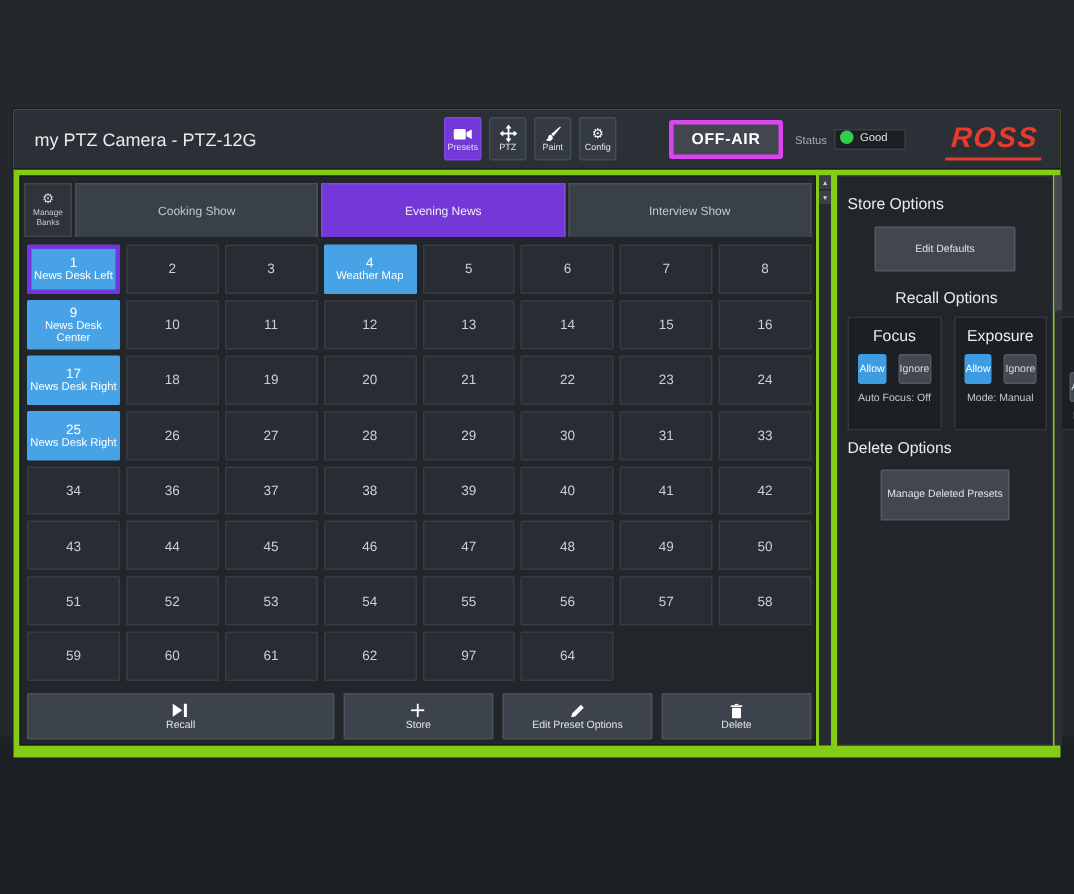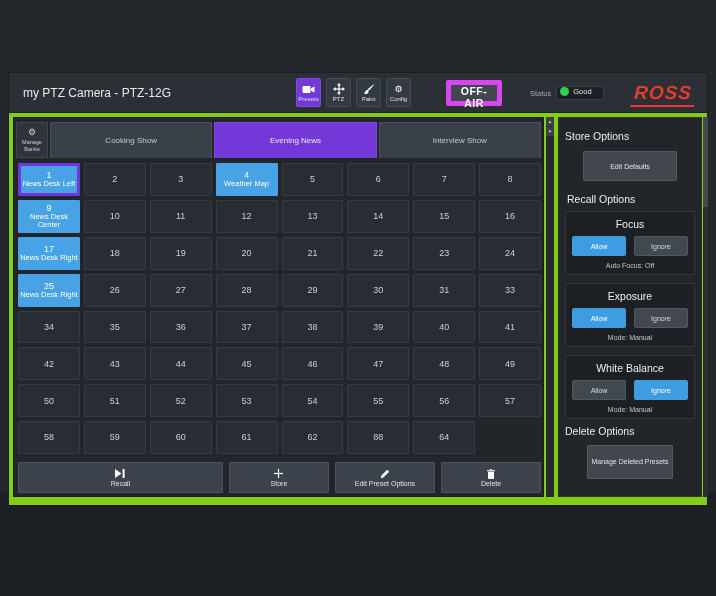--- a/index.html
+++ b/index.html
@@ -10,21 +10,21 @@
   .window { position:absolute; left:8px; top:72px; width:700px; height:434px; background:#84cc16; border:1px solid #1b1e22; }
 
   
   .header-bar { position:absolute; left:0; top:0; width:698px; height:40px; background:#2b3036; border-bottom:1px solid #1b1e22; }
   .app-title { position:absolute; left:14px; top:13px; font-size:12px; color:#e8eaed; }
   .hnav { position:absolute; left:287px; top:5px; display:flex; gap:5px; }
   .navbtn { width:25px; height:29px; background:#343a41; border:1px solid #454b53; border-radius:2px; display:flex; flex-direction:column; align-items:center; justify-content:center; cursor:pointer; }
   .navbtn.active { background:#7438d8; border-color:#7f48de; }
   .navicon { height:12px; display:flex; align-items:center; justify-content:center; color:#fff; font-size:9px; line-height:12px; }
   .navlbl { font-size:6px; color:#e0e3e6; margin-top:1px; white-space:nowrap; }
-  .offair { position:absolute; left:437px; top:7px; width:56px; height:26px; background:#42474f; border:5px solid #d946ef; border-radius:2px; color:#fff; font-weight:bold; font-size:10.5px; letter-spacing:.5px; cursor:pointer; }
+  .offair { position:absolute; left:437px; top:7px; width:76px; height:26px; background:#42474f; border:3px solid #d946ef; border-radius:2px; color:#fff; font-weight:bold; font-size:10.5px; letter-spacing:.5px; cursor:pointer; }
   .status-group { position:absolute; left:521px; top:13px; display:flex; align-items:center; }
   .status-lbl { font-size:7.5px; color:#a6abb2; margin-right:5px; }
   .status-field { display:flex; align-items:flex-start; background:#1c1f23; border:1px solid #3a3f46; height:14px; width:48px; padding:0 3px; }
   .status-dot { width:9px; height:9px; border-radius:50%; background:#2fd04e; margin-right:4px; flex:none; }
   .status-val { font-size:7.5px; color:#dfe3e7; }
   .brand { position:absolute; right:12px; top:9px; font-size:19px; font-weight:bold; font-style:italic; color:#e73b2b; border-bottom:2px solid #e73b2b; padding:0 3px 1px; letter-spacing:1px; transform:skewX(-4deg); }
 
   
   .left-panel { position:absolute; left:4px; top:44px; width:531px; height:380px; background:#22262b; border:1px solid #1a1d21; }
   .tabbar { position:absolute; left:2px; top:4px; width:525px; height:36px; display:flex; gap:2px; }
@@ -50,23 +50,23 @@
 
   
   .vscroll { position:absolute; left:537px; top:44px; width:8px; height:380px; background:#272b30; display:flex; flex-direction:column; gap:1px; }
   .sbtn { width:8px; height:9px; background:#3a4046; color:#cfd3d8; font-size:4.5px; line-height:9px; text-align:center; border:none; cursor:pointer; padding:0; }
   .sidebar-scroll { position:absolute; left:694px; top:44px; width:5px; height:380px; background:#2b2f34; }
   .sidebar-thumb { width:5px; height:90px; background:#454a51; }
 
   
   .sidebar { position:absolute; left:549px; top:44px; width:144px; height:380px; background:#22262b; border:1px solid #2e3338; padding:6px 6px 0; }
   .sb-h { font-size:10.5px; color:#e9ebee; margin-top:6px; }
-  .sb-h.left { text-align:left; margin:12px 0 6px 2px; }
+  .sb-h.left { text-align:center; margin:12px 0 6px 2px; }
   .edit-defaults { display:block; margin:9px auto 0; width:94px; height:30px; background:#42474f; border:1px solid #52585f; border-radius:1px; color:#dfe2e6; font-size:7px; cursor:pointer; }
-  .rpanels { display:flex; flex-direction:column; gap:8px; }
+  .rpanels { display:flex; flex-direction:row; gap:8px; }
   .rpanel { background:#1c2024; border:1px solid #32373d; padding:6px 6px 5px; }
   .rtitle { text-align:center; font-size:10.5px; color:#eceef0; margin-bottom:6px; }
   .rbtns { display:flex; gap:8px; }
   .rbtn { flex:1; height:20px; background:#42484f; border:1px solid #52585f; border-radius:2px; color:#d6dade; font-size:7px; cursor:pointer; }
   .rbtn.sel { background:#3e9de2; border-color:#3e9de2; color:#fff; }
   .rinfo { text-align:center; font-size:7px; color:#c3c8cd; margin-top:6px; }
   .manage-deleted { display:block; margin:8px auto 0; width:86px; height:34px; background:#42474f; border:1px solid #52585f; border-radius:1px; color:#dfe2e6; font-size:7px; line-height:1.5; cursor:pointer; }
 </style>
 </head>
 <body>
@@ -236,23 +236,20 @@
         <button class="cell">
           <div class="cnum">31</div>
         </button>
         <button class="cell">
           <div class="cnum">33</div>
         </button>
         <button class="cell">
           <div class="cnum">34</div>
         </button>
         <button class="cell">
-          <div class="cnum">35</div>
-        </button>
-        <button class="cell">
           <div class="cnum">36</div>
         </button>
         <button class="cell">
           <div class="cnum">37</div>
         </button>
         <button class="cell">
           <div class="cnum">38</div>
         </button>
         <button class="cell">
           <div class="cnum">39</div>
@@ -320,21 +317,21 @@
         <button class="cell">
           <div class="cnum">60</div>
         </button>
         <button class="cell">
           <div class="cnum">61</div>
         </button>
         <button class="cell">
           <div class="cnum">62</div>
         </button>
         <button class="cell">
-          <div class="cnum">88</div>
+          <div class="cnum">97</div>
         </button>
         <button class="cell">
           <div class="cnum">64</div>
         </button>
       </div>
     <div class="actionbar">
         <button class="abtn wide">
           <span class="aicon">
             <svg width="10" height="9" viewBox="0 0 10 9" fill="#fff">
               <path d="M0 0 L6.5 4.5 L0 9 Z"></path>

